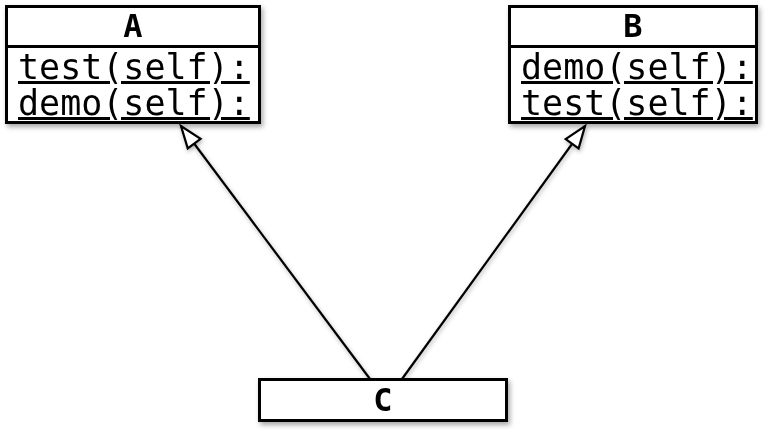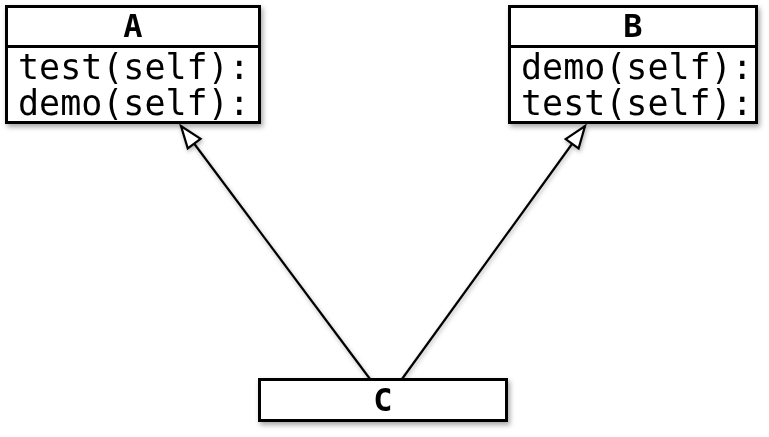--- a/index.html
+++ b/index.html
@@ -45,20 +45,21 @@
     border-bottom: 3px solid #000000;
     letter-spacing: 0;
   }
   .box-c .class-title {
     border-bottom: none;
     line-height: 38px;
     height: 38px;
   }
   .class-methods {
     padding: 1px 4px 0 10px;
+    text-decoration: underline;
   }
   .method-line {
     font-size: 35px;
     line-height: 36px;
     white-space: pre;
   }
 </style>
 </head>
 <body>
 

